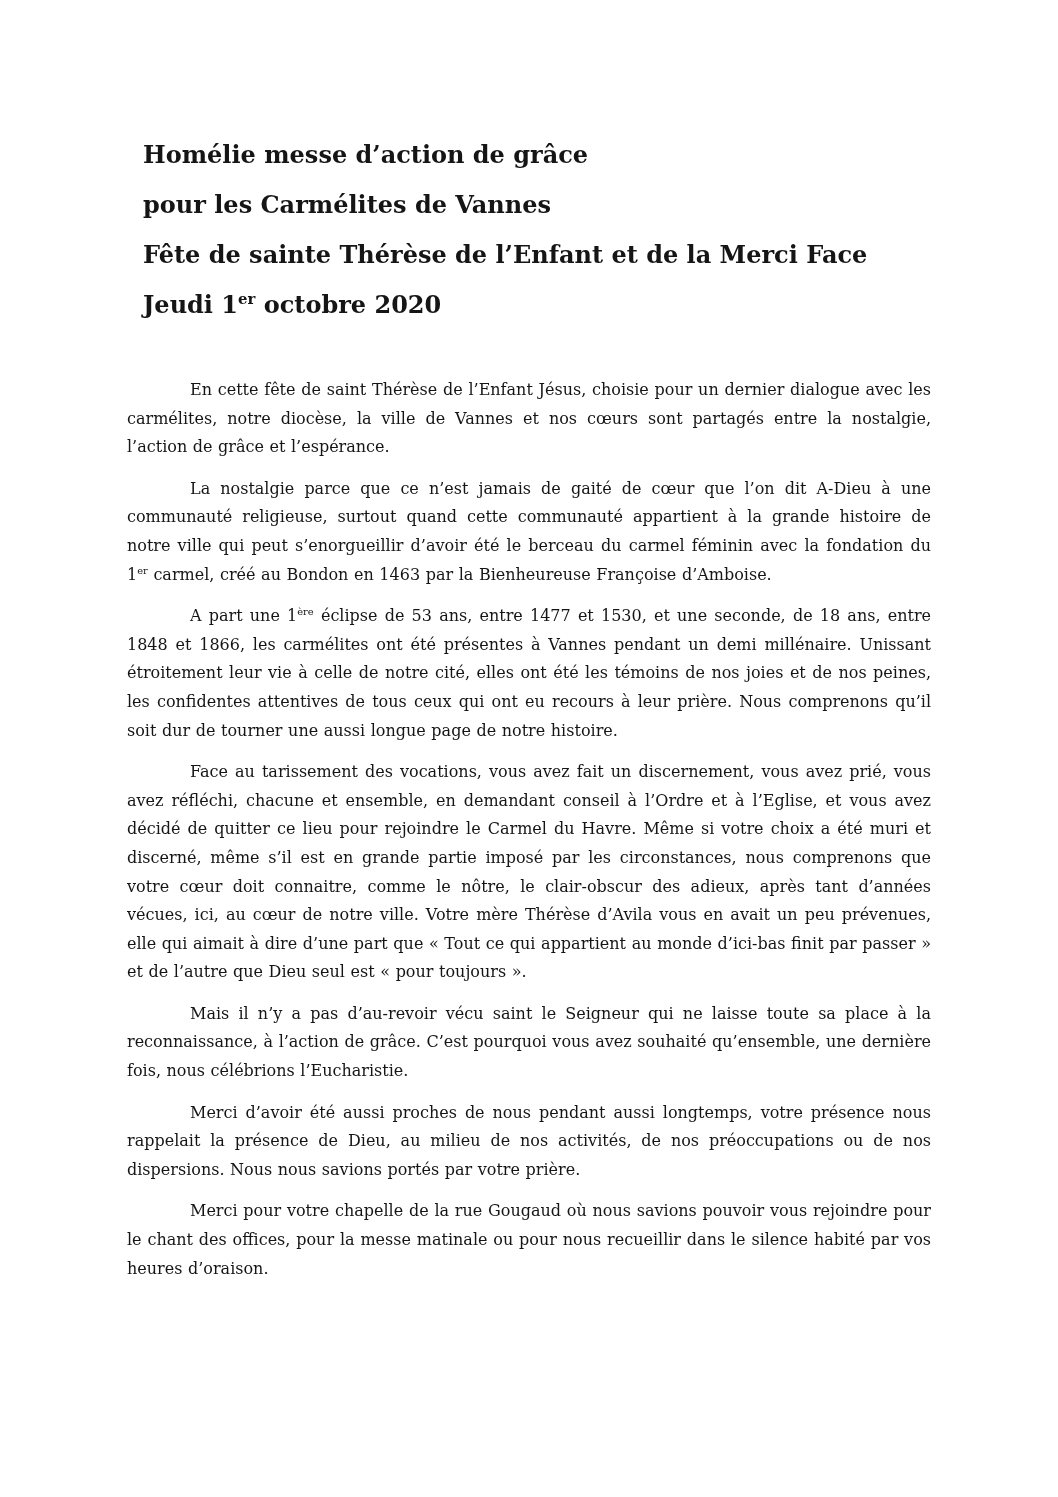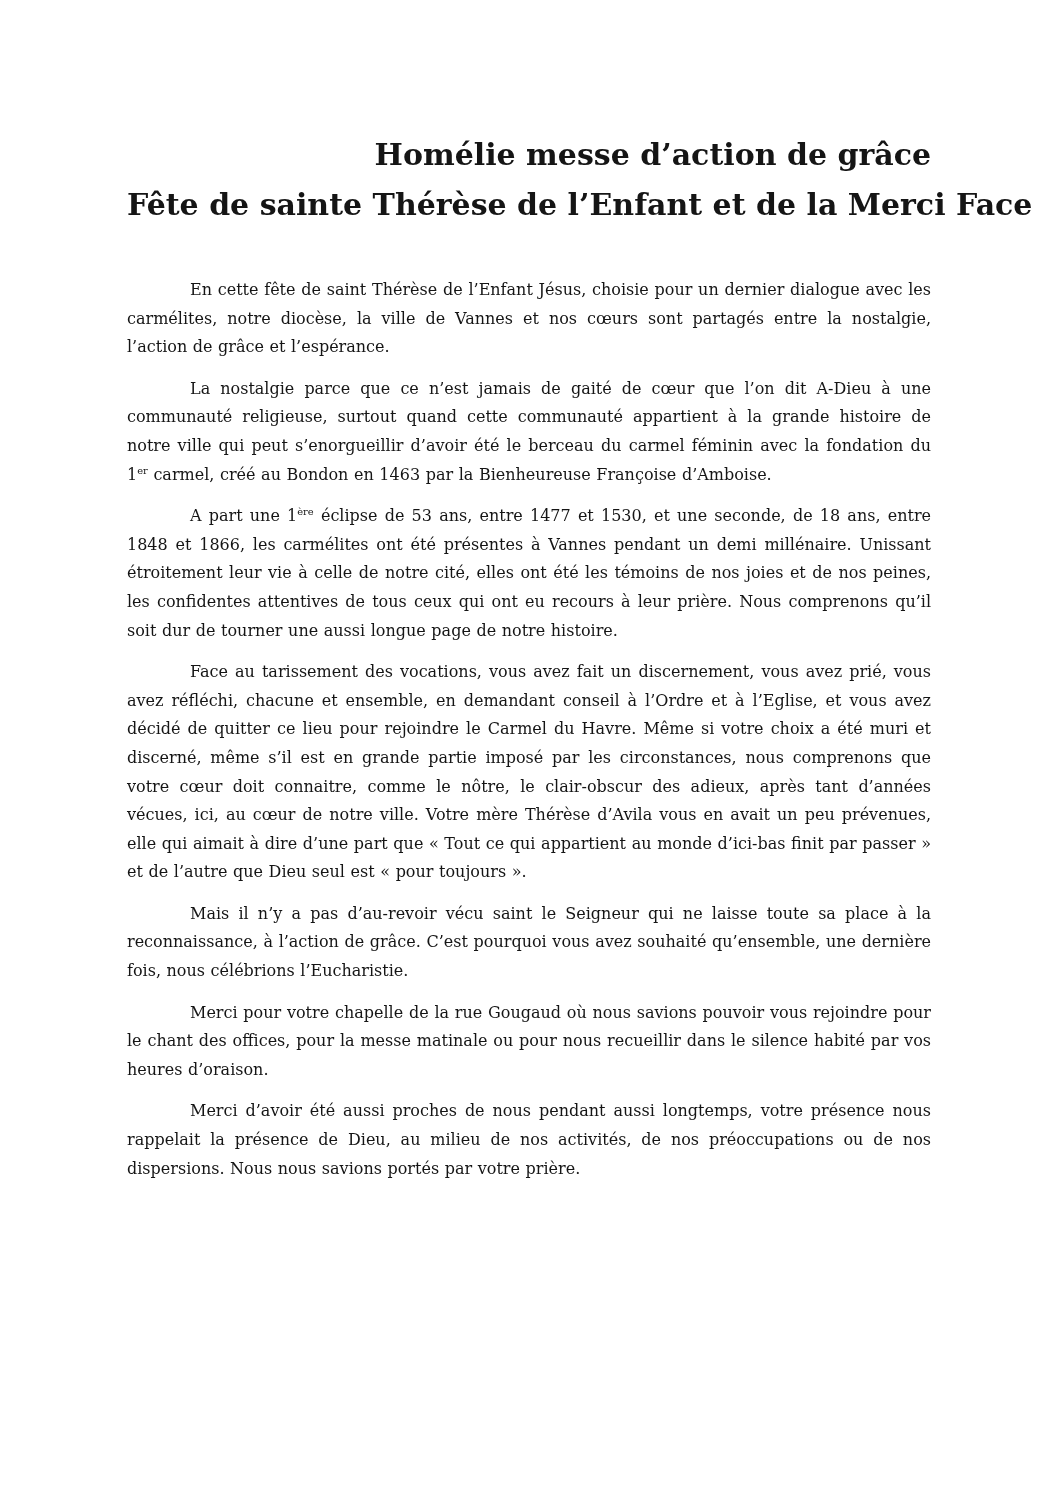--- a/index.html
+++ b/index.html
@@ -13,25 +13,25 @@
   .page {
     position: relative;
     width: 1058px;
     height: 1497px;
     box-sizing: border-box;
     padding: 130px 127px 0 127px;
     overflow: hidden;
     background: #ffffff;
   }
   .title-block {
-    text-align: right;
+    text-align: left;
     font-weight: bold;
-    font-size: 30px;
+    font-size: 24px;
     line-height: 50px;
-    margin: 0 0 46px 0;
+    margin: 0 0 46px 16px;
   }
   .title-line {
     white-space: nowrap;
   }
   .body-block {
     font-size: 16px;
     line-height: 28.6px;
     text-align: justify;
     word-spacing: 0.5px;
   }
@@ -44,24 +44,26 @@
     line-height: 0;
     vertical-align: super;
   }
 </style>
 </head>
 <body>
 
 <div class="page">
   <div class="title-block">
       <div class="title-line">Homélie messe d’action de grâce</div>
+      <div class="title-line">pour les Carmélites de Vannes</div>
       <div class="title-line">Fête de sainte Thérèse de l’Enfant et de la Merci Face</div>
+      <div class="title-line">Jeudi 1<sup>er</sup> octobre 2020</div>
     </div>
   <div class="body-block">
       <p class="paragraph">En cette fête de saint Thérèse de l’Enfant Jésus, choisie pour un dernier dialogue avec les carmélites, notre diocèse, la ville de Vannes et nos cœurs sont partagés entre la nostalgie, l’action de grâce et l’espérance.</p>
       <p class="paragraph">La nostalgie parce que ce n’est jamais de gaité de cœur que l’on dit A-Dieu à une communauté religieuse, surtout quand cette communauté appartient à la grande histoire de notre ville qui peut s’enorgueillir d’avoir été le berceau du carmel féminin avec la fondation du 1<sup>er</sup> carmel, créé au Bondon en 1463 par la Bienheureuse Françoise d’Amboise.</p>
       <p class="paragraph">A part une 1<sup>ère</sup> éclipse de 53 ans, entre 1477 et 1530, et une seconde, de 18 ans, entre 1848 et 1866, les carmélites ont été présentes à Vannes pendant un demi millénaire. Unissant étroitement leur vie à celle de notre cité, elles ont été les témoins de nos joies et de nos peines, les confidentes attentives de tous ceux qui ont eu recours à leur prière. Nous comprenons qu’il soit dur de tourner une aussi longue page de notre histoire.</p>
       <p class="paragraph">Face au tarissement des vocations, vous avez fait un discernement, vous avez prié, vous avez réfléchi, chacune et ensemble, en demandant conseil à l’Ordre et à l’Eglise, et vous avez décidé de quitter ce lieu pour rejoindre le Carmel du Havre. Même si votre choix a été muri et discerné, même s’il est en grande partie imposé par les circonstances, nous comprenons que votre cœur doit connaitre, comme le nôtre, le clair-obscur des adieux, après tant d’années vécues, ici, au cœur de notre ville. Votre mère Thérèse d’Avila vous en avait un peu prévenues, elle qui aimait à dire d’une part que « Tout ce qui appartient au monde d’ici-bas finit par passer » et de l’autre que Dieu seul est « pour toujours ».</p>
       <p class="paragraph">Mais il n’y a pas d’au-revoir vécu saint le Seigneur qui ne laisse toute sa place à la reconnaissance, à l’action de grâce. C’est pourquoi vous avez souhaité qu’ensemble, une dernière fois, nous célébrions l’Eucharistie.</p>
+      <p class="paragraph">Merci d’avoir été aussi proches de nous pendant aussi longtemps, votre présence nous rappelait la présence de Dieu, au milieu de nos activités, de nos préoccupations ou de nos dispersions. Nous nous savions portés par votre prière.</p>
       <p class="paragraph">Merci pour votre chapelle de la rue Gougaud où nous savions pouvoir vous rejoindre pour le chant des offices, pour la messe matinale ou pour nous recueillir dans le silence habité par vos heures d’oraison.</p>
-      <p class="paragraph">Merci d’avoir été aussi proches de nous pendant aussi longtemps, votre présence nous rappelait la présence de Dieu, au milieu de nos activités, de nos préoccupations ou de nos dispersions. Nous nous savions portés par votre prière.</p>
     </div>
 </div>
 
 </body></html>

